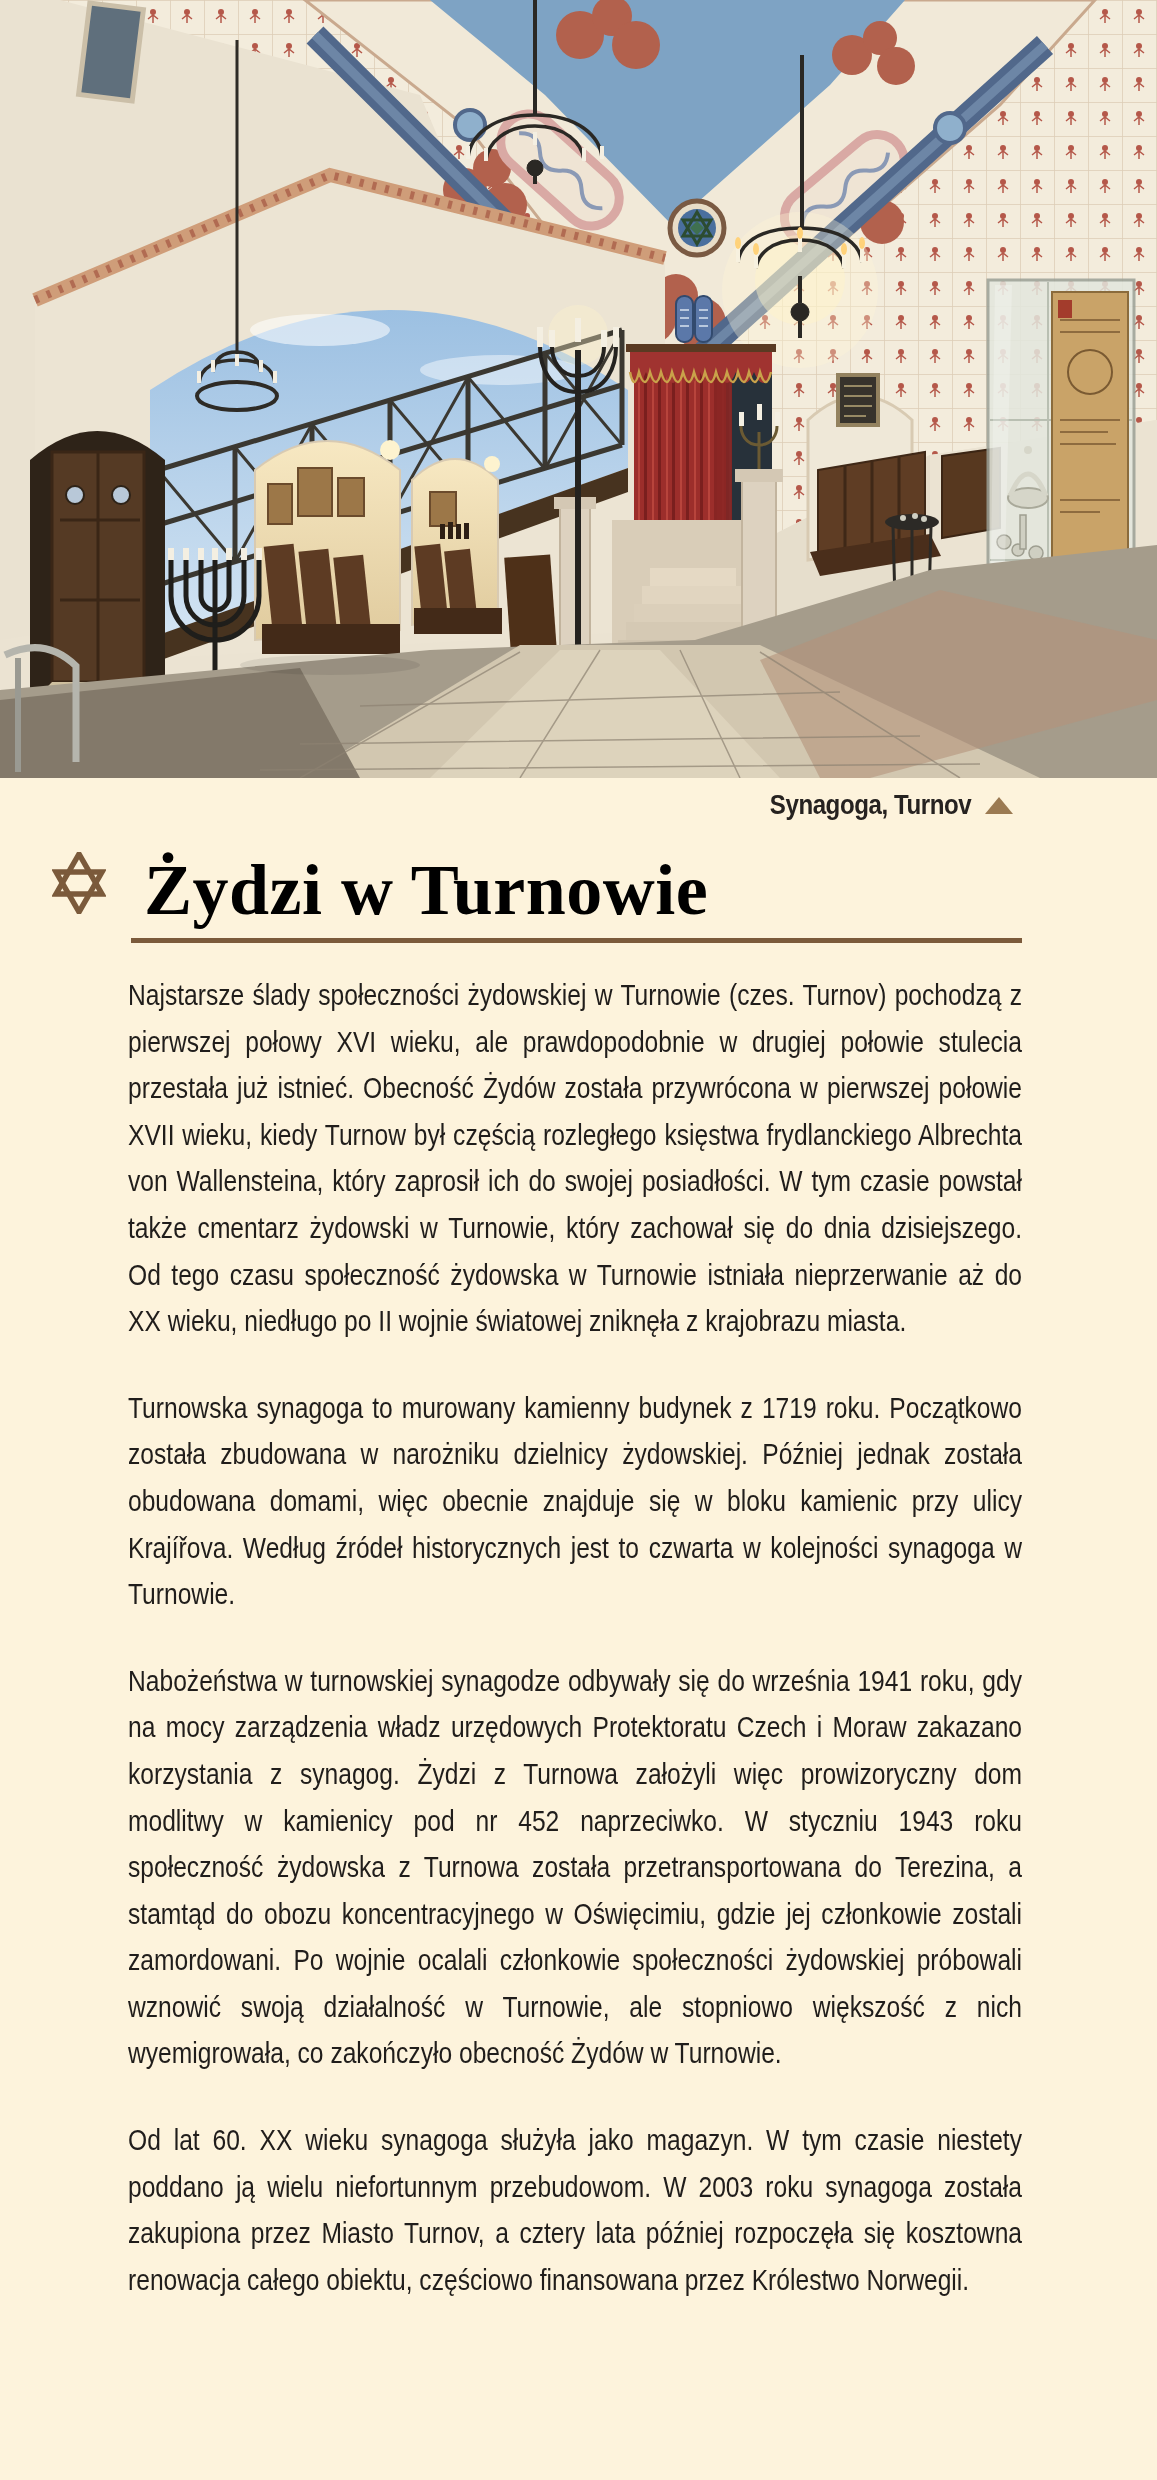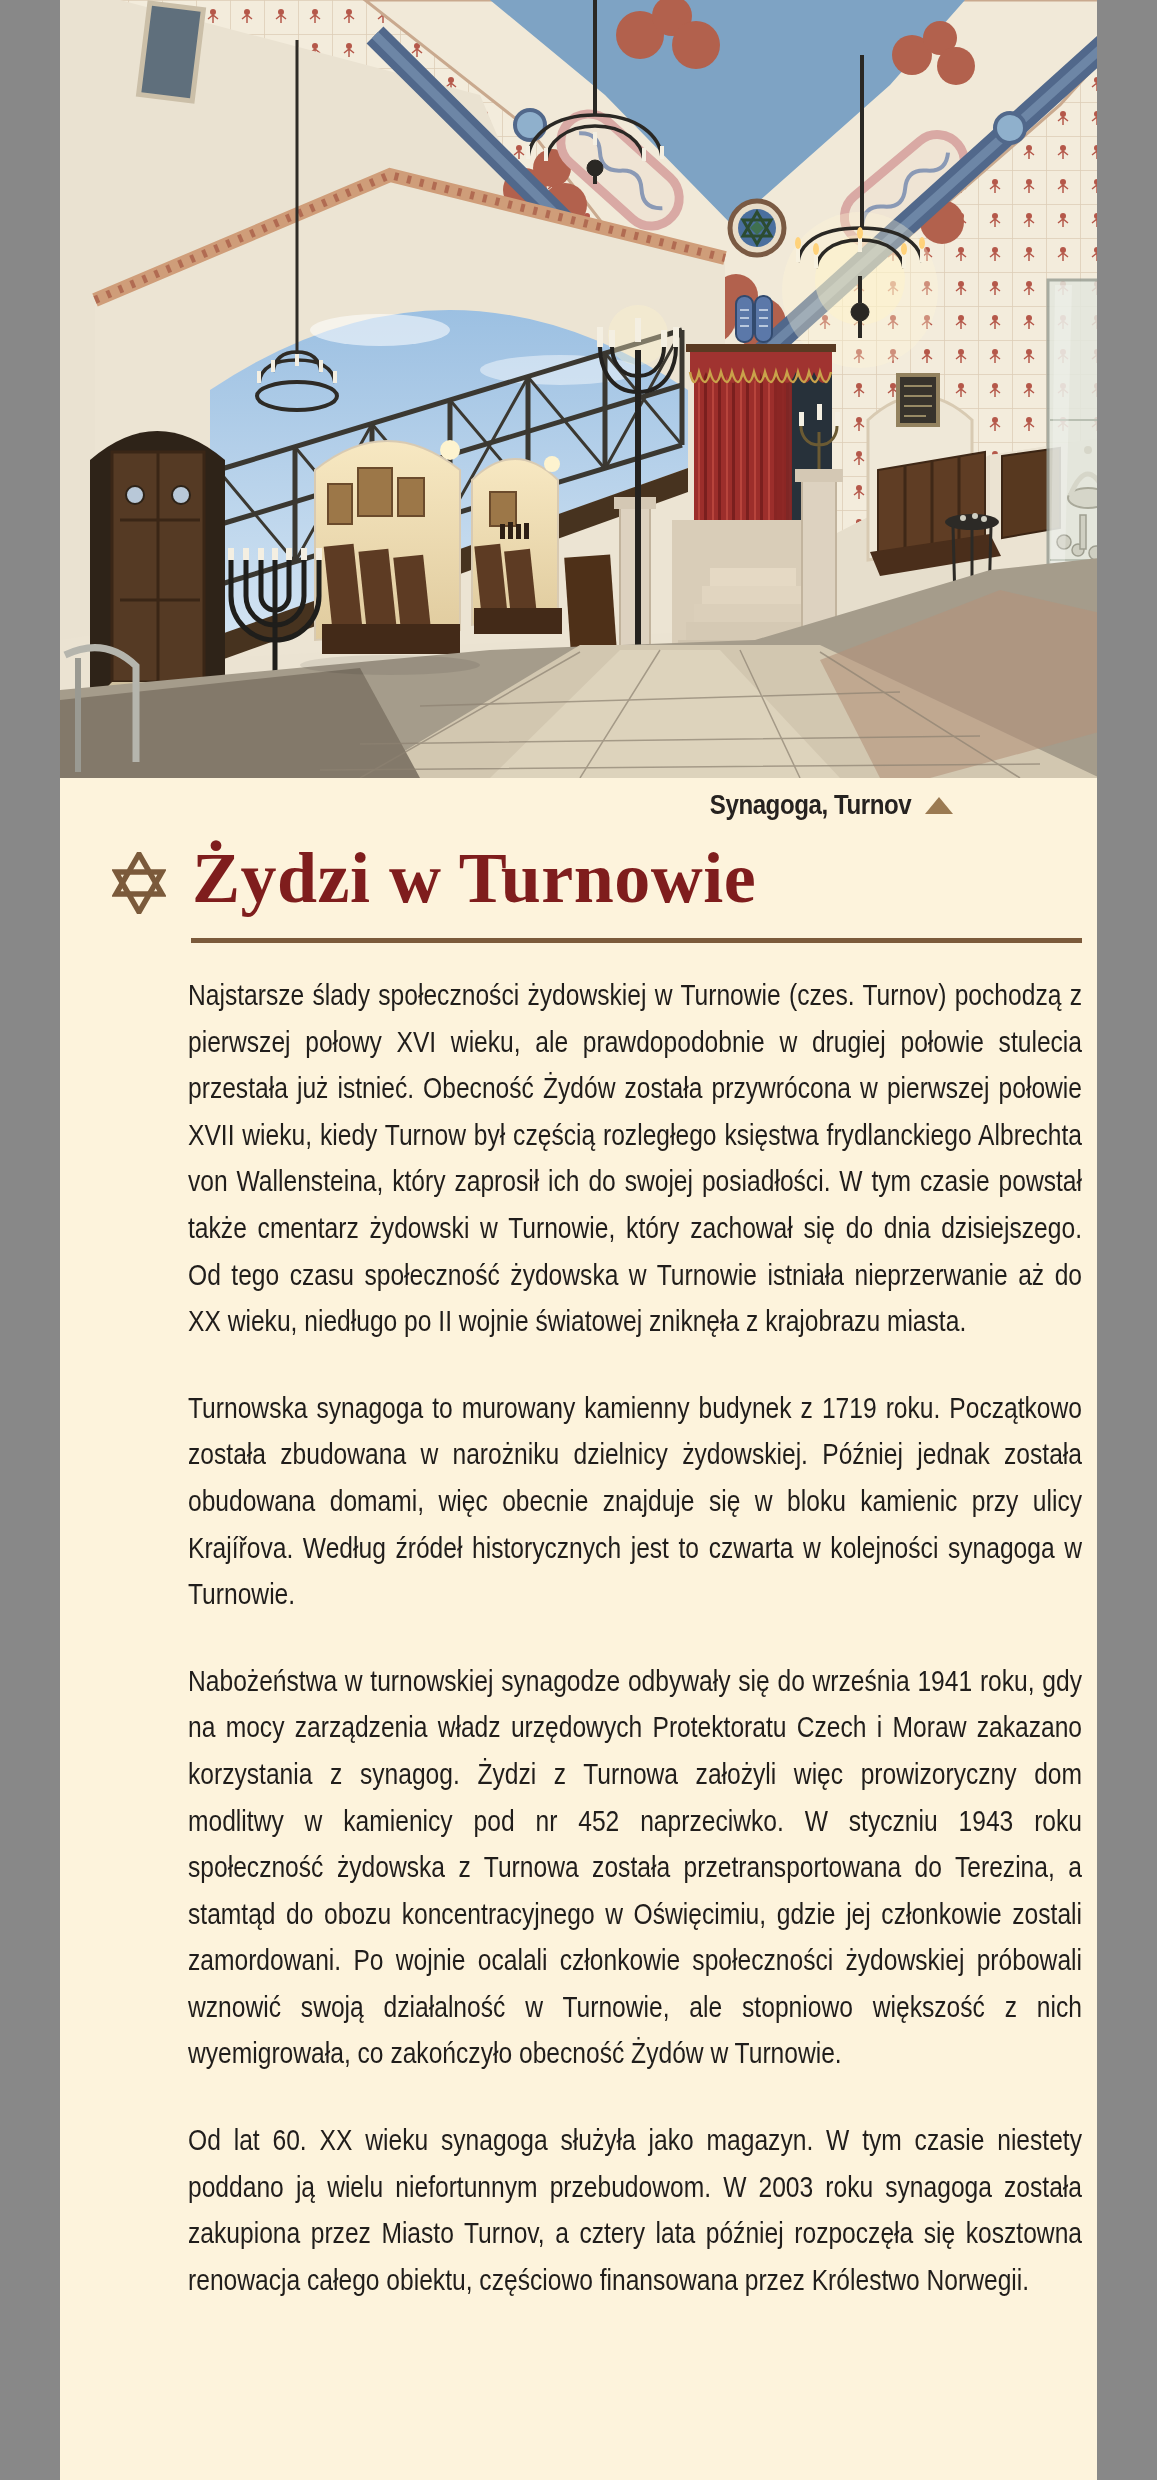--- a/index.html
+++ b/index.html
@@ -1,17 +1,17 @@
 <!DOCTYPE html>
 <html><head>
 <meta charset="utf-8">
 <style>
   html,body{margin:0;padding:0;background:#888;}
   .page{
-    position:relative;width:1037px;height:2480px;margin:0 auto;
+    position:relative;width:1157px;height:2480px;margin:0 auto;
     background:#fdf3dc;overflow:hidden;
     font-family:"Liberation Sans",sans-serif;
   }
   .photo-wrap{position:absolute;left:0;top:0;width:1157px;height:778px;}
   .photo-wrap svg{display:block;}
   .caption-row{
     position:absolute;top:788px;right:144px;height:34px;
     display:flex;align-items:center;gap:14px;
   }
   .caption-text{
@@ -22,22 +22,22 @@
     width:0;height:0;
     border-left:14px solid transparent;border-right:14px solid transparent;
     border-bottom:17px solid #9b7a52;
   }
   .title-row{
     position:absolute;left:52px;top:840px;
     display:flex;align-items:flex-start;gap:26px;
   }
   .star-wrap{margin-top:12px;}
   h1.page-title{
-    margin:0;font-family:"Liberation Serif",serif;font-weight:bold;
-    font-size:72px;line-height:76px;color:#7f1d1d;letter-spacing:0.5px;
+    margin:12px;font-family:"Liberation Serif",serif;font-weight:bold;
+    font-size:72px;line-height:76px;color:#000000;letter-spacing:0.5px;
     white-space:nowrap;
   }
   .rule{
     position:absolute;left:131px;top:938px;width:891px;height:5px;
     background:#7b5a3b;
   }
   .article{
     position:absolute;left:128px;top:972px;width:1090px;
     transform:scaleX(0.8202);transform-origin:left top;
     color:#201d1b;font-size:30px;line-height:46.6px;text-align:justify;

